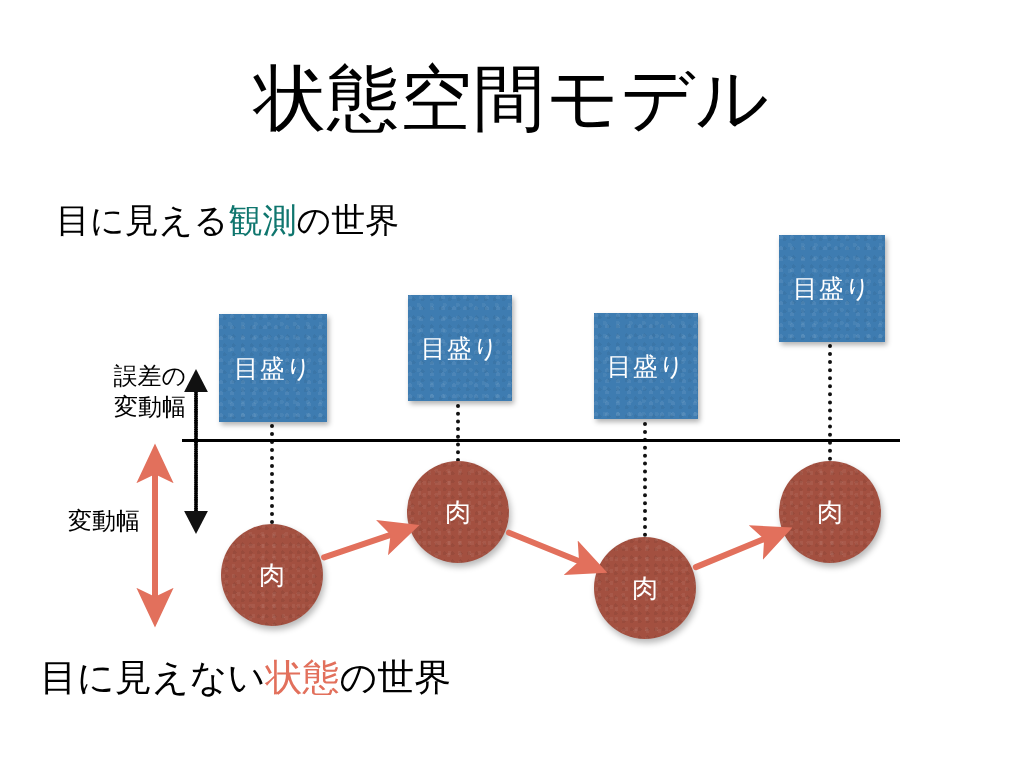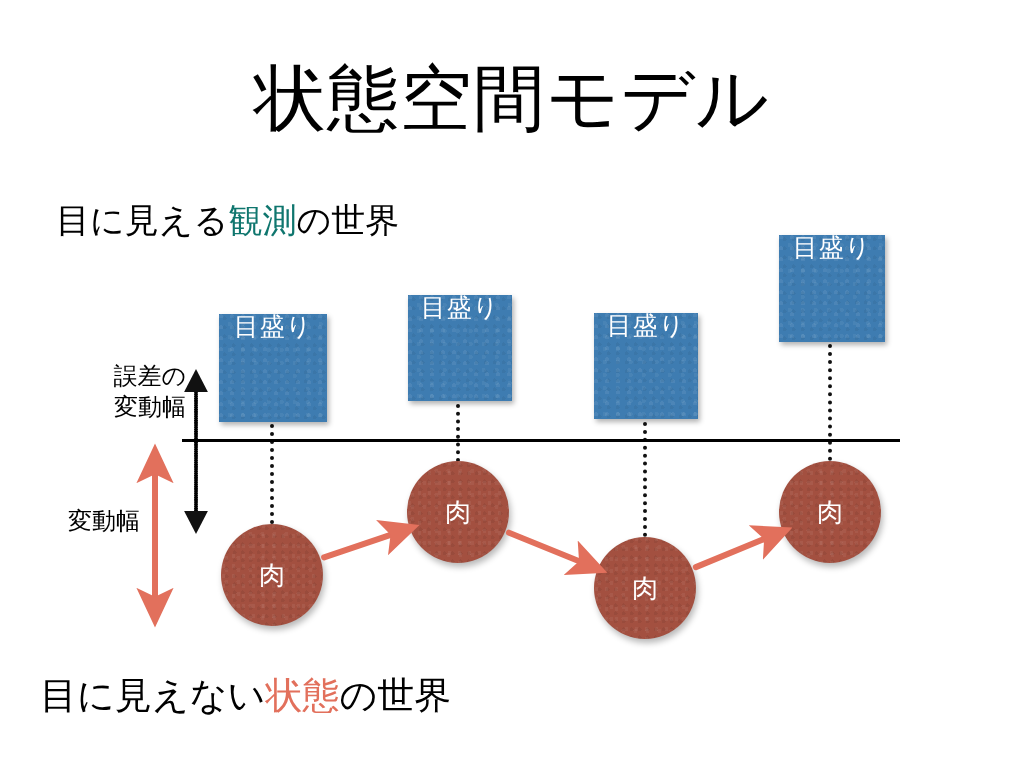--- a/index.html
+++ b/index.html
@@ -34,21 +34,21 @@
 
   
   .world-label {
     position: absolute;
     font-size: 34px;
     line-height: 1;
     color: #000000;
     white-space: nowrap;
   }
   #label-observed { left: 56px; top: 203px; }
-  #label-hidden   { left: 40px; top: 677px; font-size: 37px; font-family: Liberation Serif, serif; }
+  #label-hidden   { left: 40px; top: 659px; font-size: 37px; font-family: Liberation Serif, serif; }
   .accent-blue { color: #0f766e; }
   .accent-red  { color: #e2705c; }
 
   
   .side-label {
     position: absolute;
     font-size: 24px;
     line-height: 31px;
     color: #000000;
     text-align: right;
@@ -71,21 +71,21 @@
   .obs-box {
     position: absolute;
     background-color: #3e7cb1;
     background-image:
       radial-gradient(circle at 18% 22%, rgba(255,255,255,0.07) 0 2px, transparent 2px),
       radial-gradient(circle at 62% 48%, rgba(0,0,0,0.05) 0 2px, transparent 2px),
       radial-gradient(circle at 83% 77%, rgba(255,255,255,0.05) 0 2px, transparent 2px);
     background-size: 11px 11px, 9px 9px, 13px 13px;
     box-shadow: 2px 3px 5px rgba(0,0,0,0.30);
     display: flex;
-    align-items: flex-start;
+    align-items: center;
     justify-content: center;
     color: #ffffff;
     font-size: 25px;
     line-height: 1;
     letter-spacing: 1px;
   }
 
   
   .state-circle {
     position: absolute;

